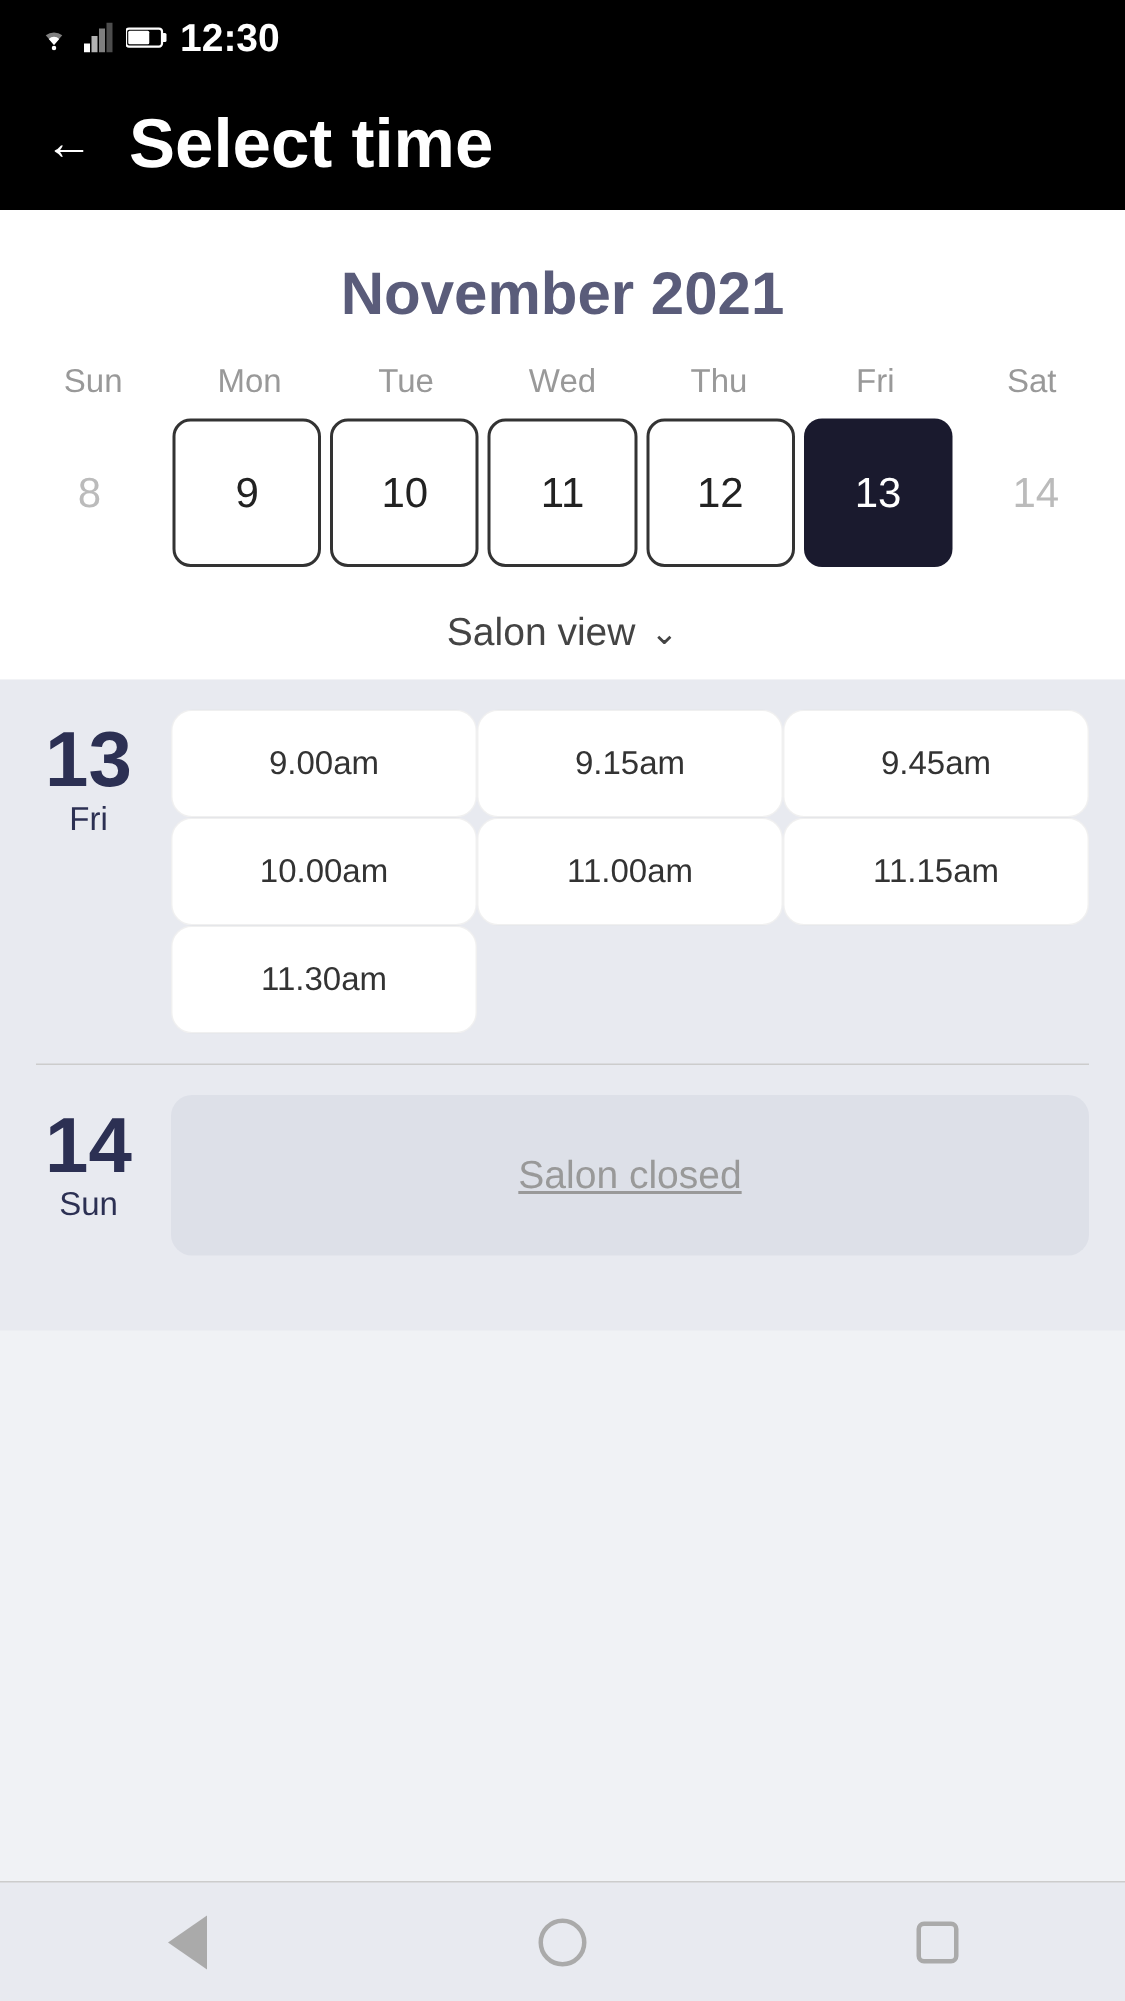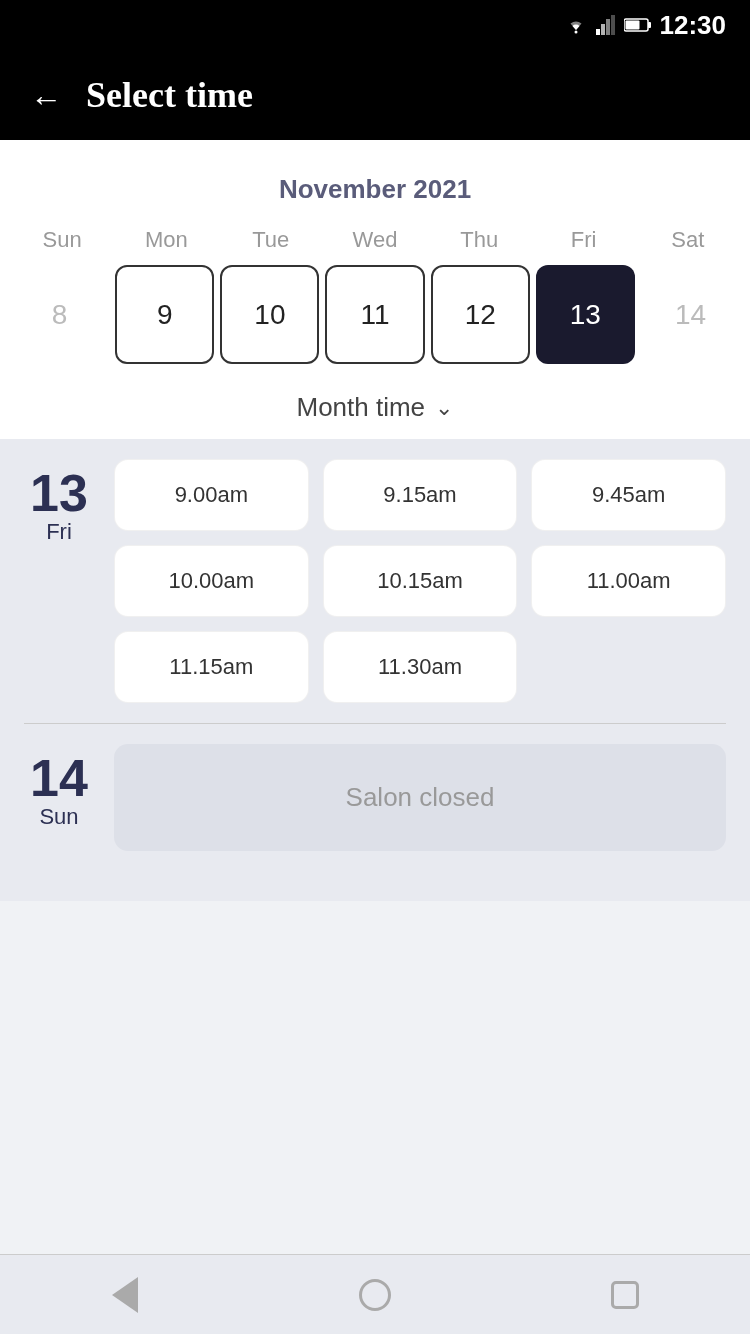--- a/index.html
+++ b/index.html
@@ -11,21 +11,21 @@
       background: #f0f2f5;
       overflow-x: hidden;
     }
 
     
     .status-bar {
       background: #000;
       height: 50px;
       display: flex;
       align-items: center;
-      justify-content: flex-end;
+      justify-content: flex-start;
       padding: 0 24px;
       gap: 10px;
     }
     .status-icons {
       display: flex;
       align-items: center;
       gap: 8px;
     }
     .status-time {
       color: #fff;
@@ -46,34 +46,33 @@
       color: #fff;
       font-size: 32px;
       cursor: pointer;
       background: none;
       border: none;
       display: flex;
       align-items: center;
     }
     .header-title {
       color: #fff;
-      font-size: 36px;
+      font-size: 46px;
       font-weight: 700;
-      font-family: Liberation Serif, serif;
     }
 
     
     .calendar-section {
       background: #fff;
       padding: 20px 0 0 0;
     }
     .calendar-month {
       text-align: center;
       color: #5a5c7a;
-      font-size: 26px;
+      font-size: 40px;
       font-weight: 600;
       padding: 14px 0 18px;
     }
     .calendar-weekdays {
       display: grid;
       grid-template-columns: repeat(7, 1fr);
       text-align: center;
       padding: 0 10px;
       margin-bottom: 8px;
     }
@@ -159,21 +158,21 @@
     }
     .day-name {
       font-size: 22px;
       color: #2c3053;
       font-weight: 400;
     }
     .slots-grid {
       flex: 1;
       display: grid;
       grid-template-columns: repeat(3, 1fr);
-      gap: 14px;
+      gap: 0;
     }
     .time-slot {
       background: #fff;
       border-radius: 14px;
       display: flex;
       align-items: center;
       justify-content: center;
       padding: 22px 10px;
       font-size: 22px;
       color: #333;
@@ -197,20 +196,21 @@
     .closed-message-box {
       flex: 1;
       background: #dde0e8;
       border-radius: 14px;
       display: flex;
       align-items: center;
       justify-content: center;
       padding: 38px 20px;
       font-size: 26px;
       color: #999;
+      text-decoration: underline;
     }
 
     
     .nav-bar {
       position: fixed;
       bottom: 0;
       left: 0;
       width: 750px;
       height: 80px;
       background: #e8eaf0;
@@ -302,38 +302,37 @@
     <div class="cal-day outside">8</div>
     <div class="cal-day bordered">9</div>
     <div class="cal-day bordered">10</div>
     <div class="cal-day bordered">11</div>
     <div class="cal-day bordered">12</div>
     <div class="cal-day selected">13</div>
     <div class="cal-day outside">14</div>
   </div>
 
   <div class="month-view-toggle">
-    <span class="month-view-label">Month time</span>
+    <span class="month-view-label">Salon view</span>
     <span class="chevron-down">⌄</span>
   </div>
 </div>
 
 <div class="timeslots-section">
 
   <div class="day-block">
     <div class="day-label">
       <span class="day-number">13</span>
       <span class="day-name">Fri</span>
     </div>
     <div class="slots-grid">
       <div class="time-slot">9.00am</div>
       <div class="time-slot">9.15am</div>
       <div class="time-slot">9.45am</div>
       <div class="time-slot">10.00am</div>
-      <div class="time-slot">10.15am</div>
       <div class="time-slot">11.00am</div>
       <div class="time-slot">11.15am</div>
       <div class="time-slot">11.30am</div>
     </div>
   </div>
 
   <div class="section-divider"></div>
 
   <div class="salon-closed-block">
     <div class="day-label">

